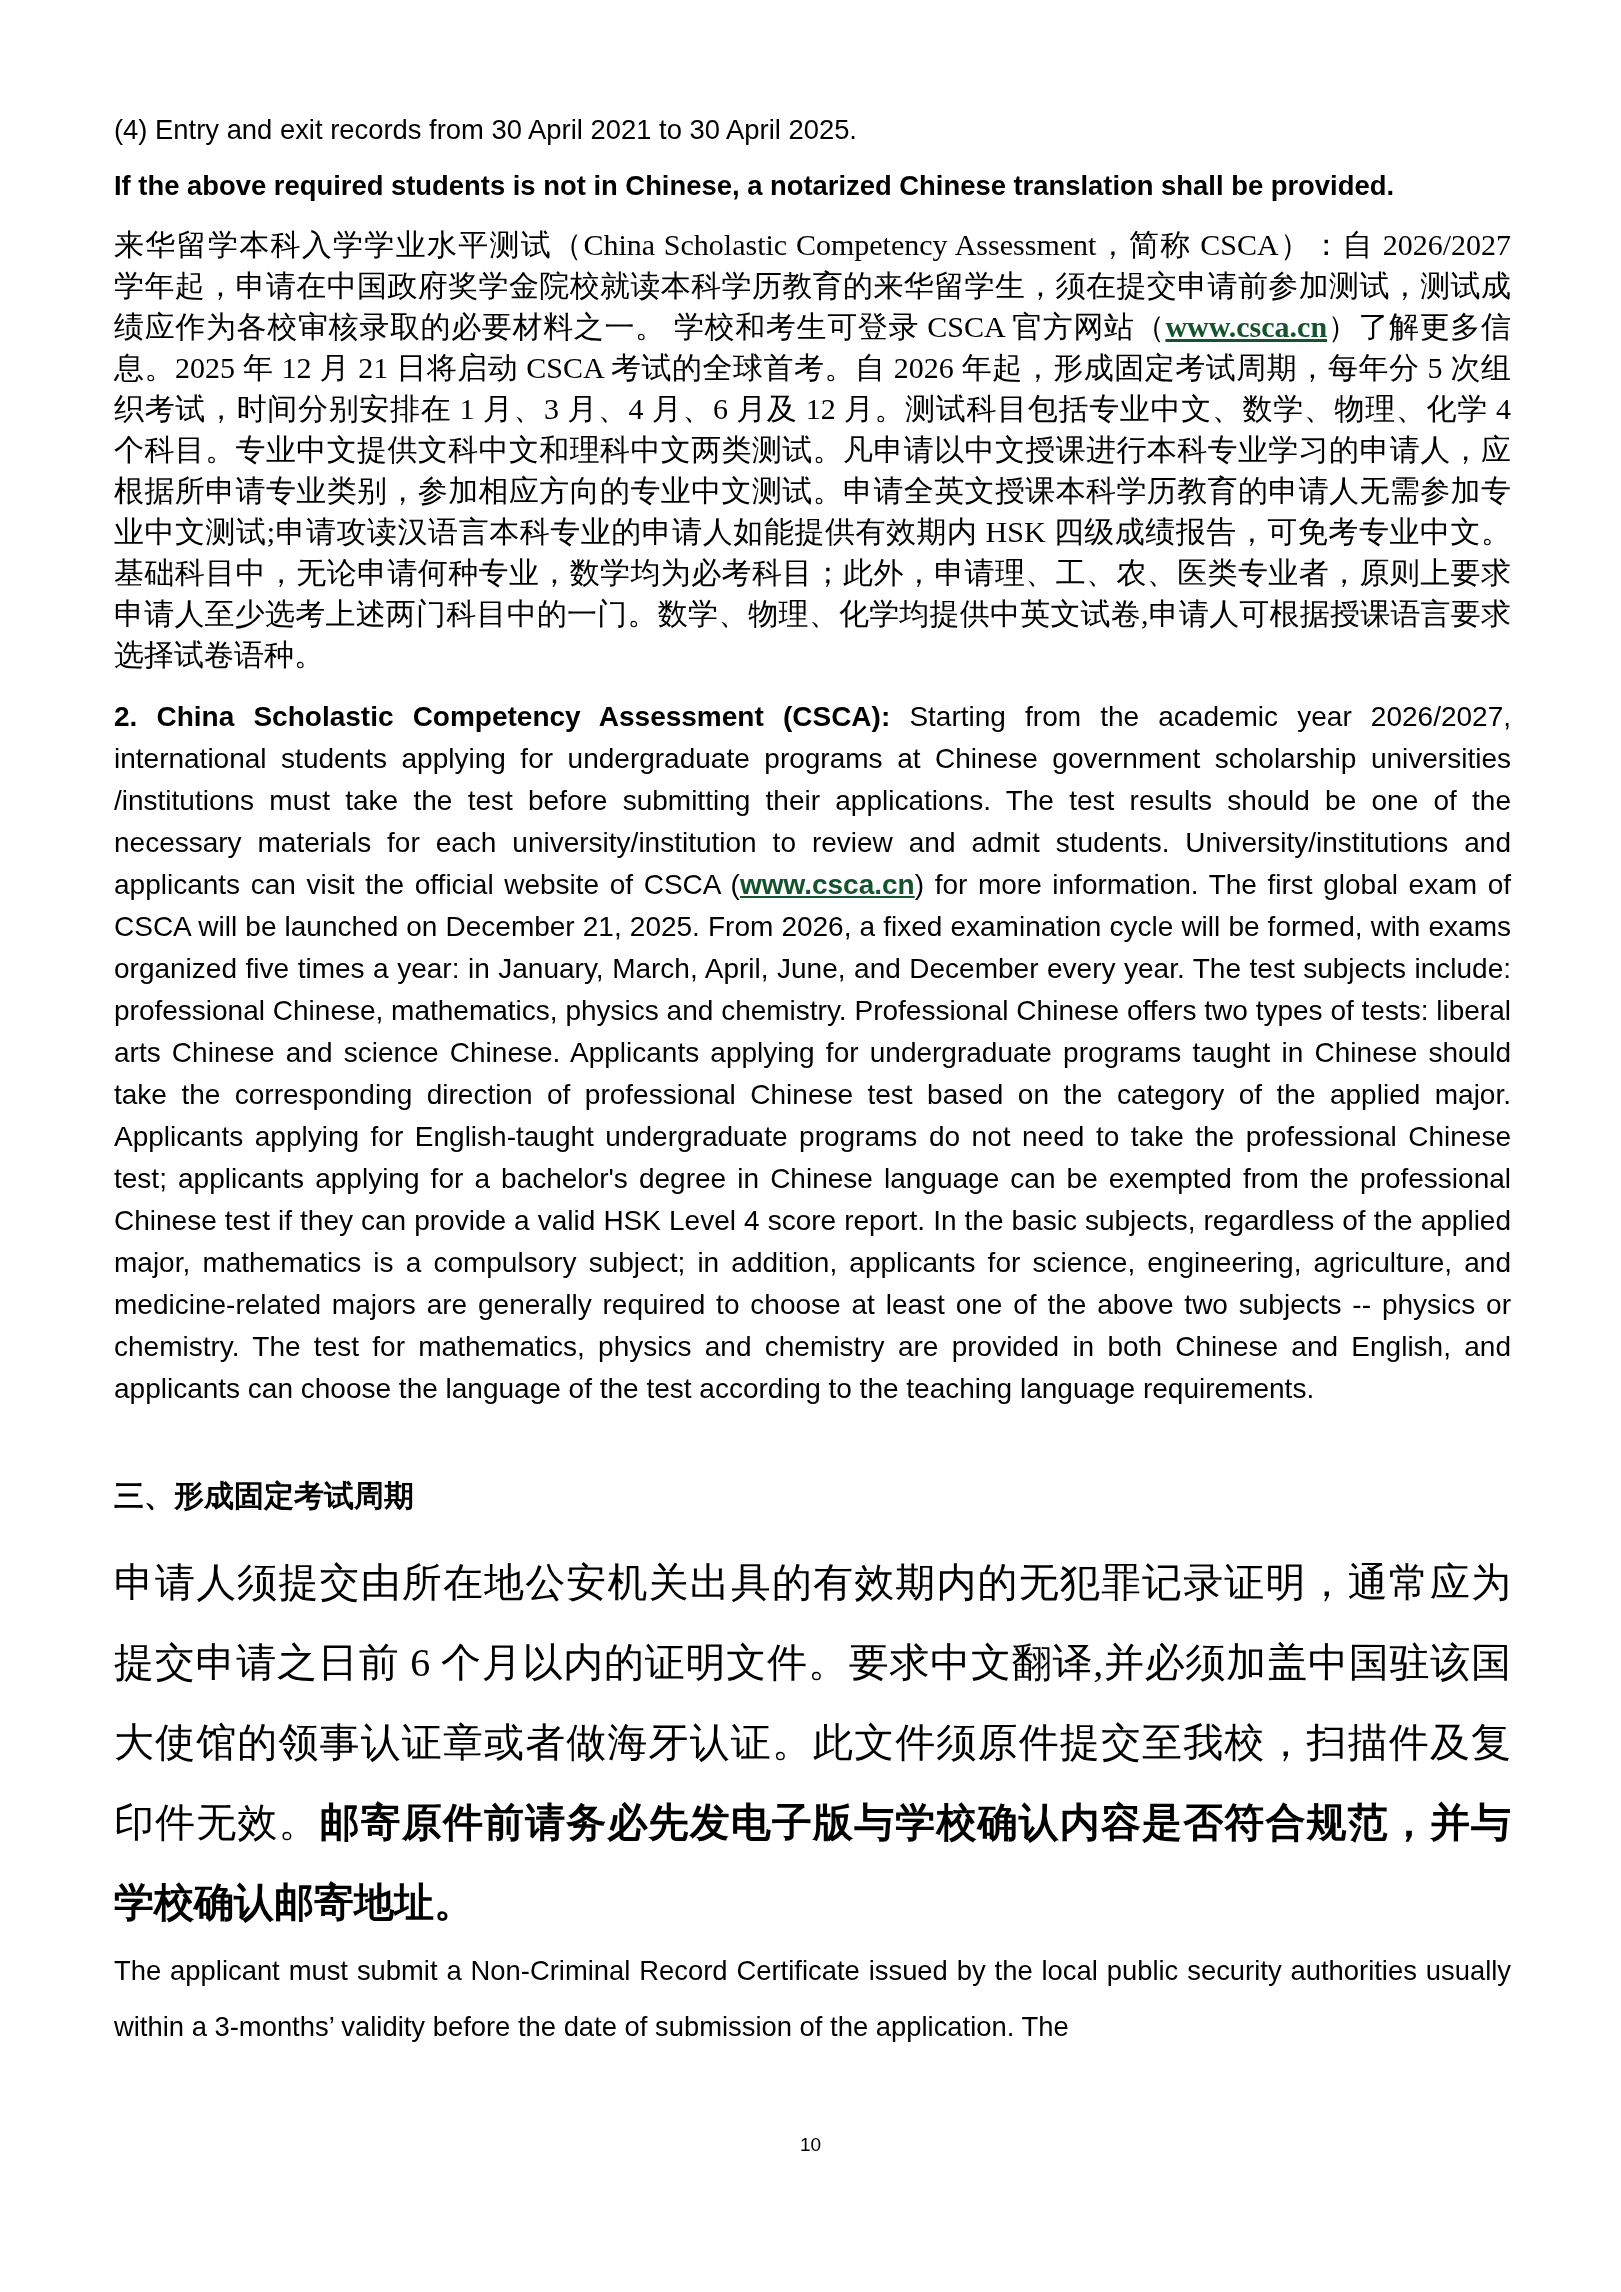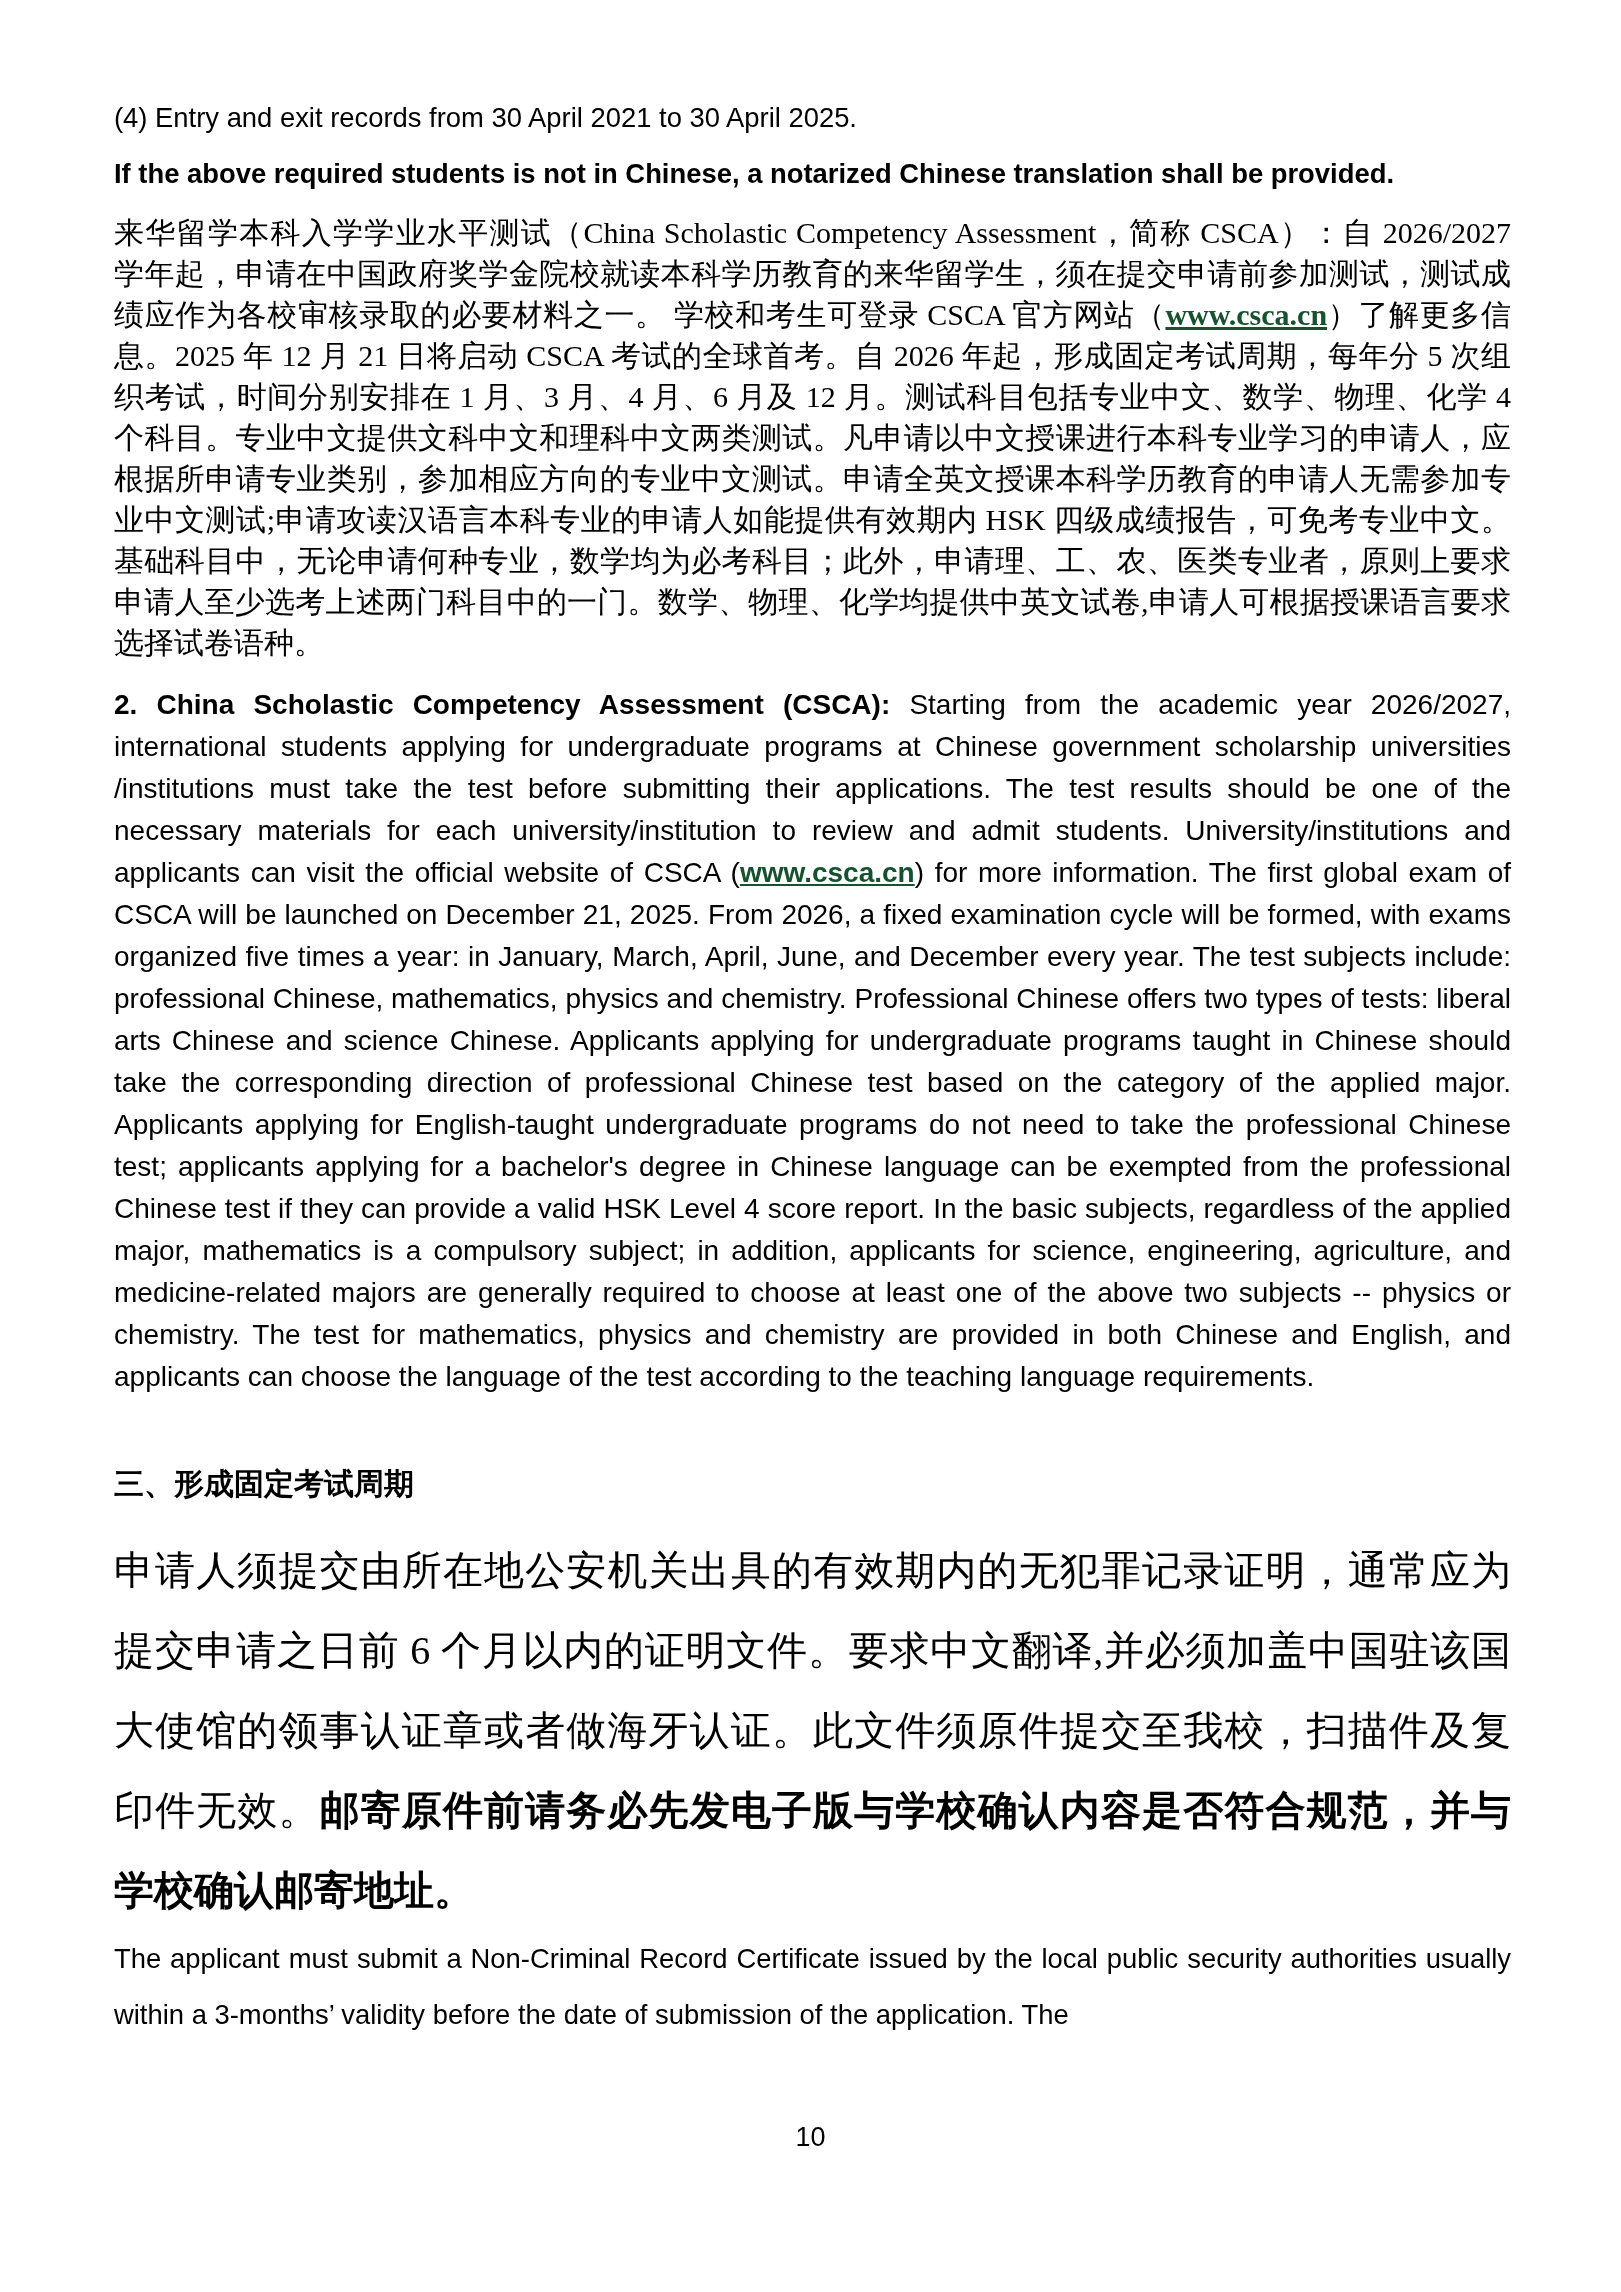--- a/index.html
+++ b/index.html
@@ -1,21 +1,21 @@
 <!DOCTYPE html>
 <html lang="zh"><head>
 <meta charset="utf-8">
 <style>
   html, body { margin: 0; padding: 0; background: #ffffff; }
 
   .page {
     position: relative;
     width: 1621px;
     height: 2188px;
-    margin: 0 auto;
+    margin: 12px auto;
     background: #ffffff;
     color: #000000;
     box-sizing: border-box;
     padding: 90px 110px 0 114px;
     overflow: hidden;
     font-family: "Liberation Sans", sans-serif;
   }
 
   p { margin: 0; }
 
@@ -80,21 +80,21 @@
     text-decoration: underline;
     cursor: pointer;
   }
 
   .page-number {
     position: absolute;
     left: 0;
     right: 0;
     top: 2122px;
     text-align: center;
-    font-size: 27px;
+    font-size: 19px;
     font-family: "Liberation Sans", sans-serif;
   }
 </style>
 </head>
 <body>
 
 <div class="page">
 
   <p class="intro-line en">(4) Entry and exit records from 30 April 2021 to 30 April 2025.</p>
 

